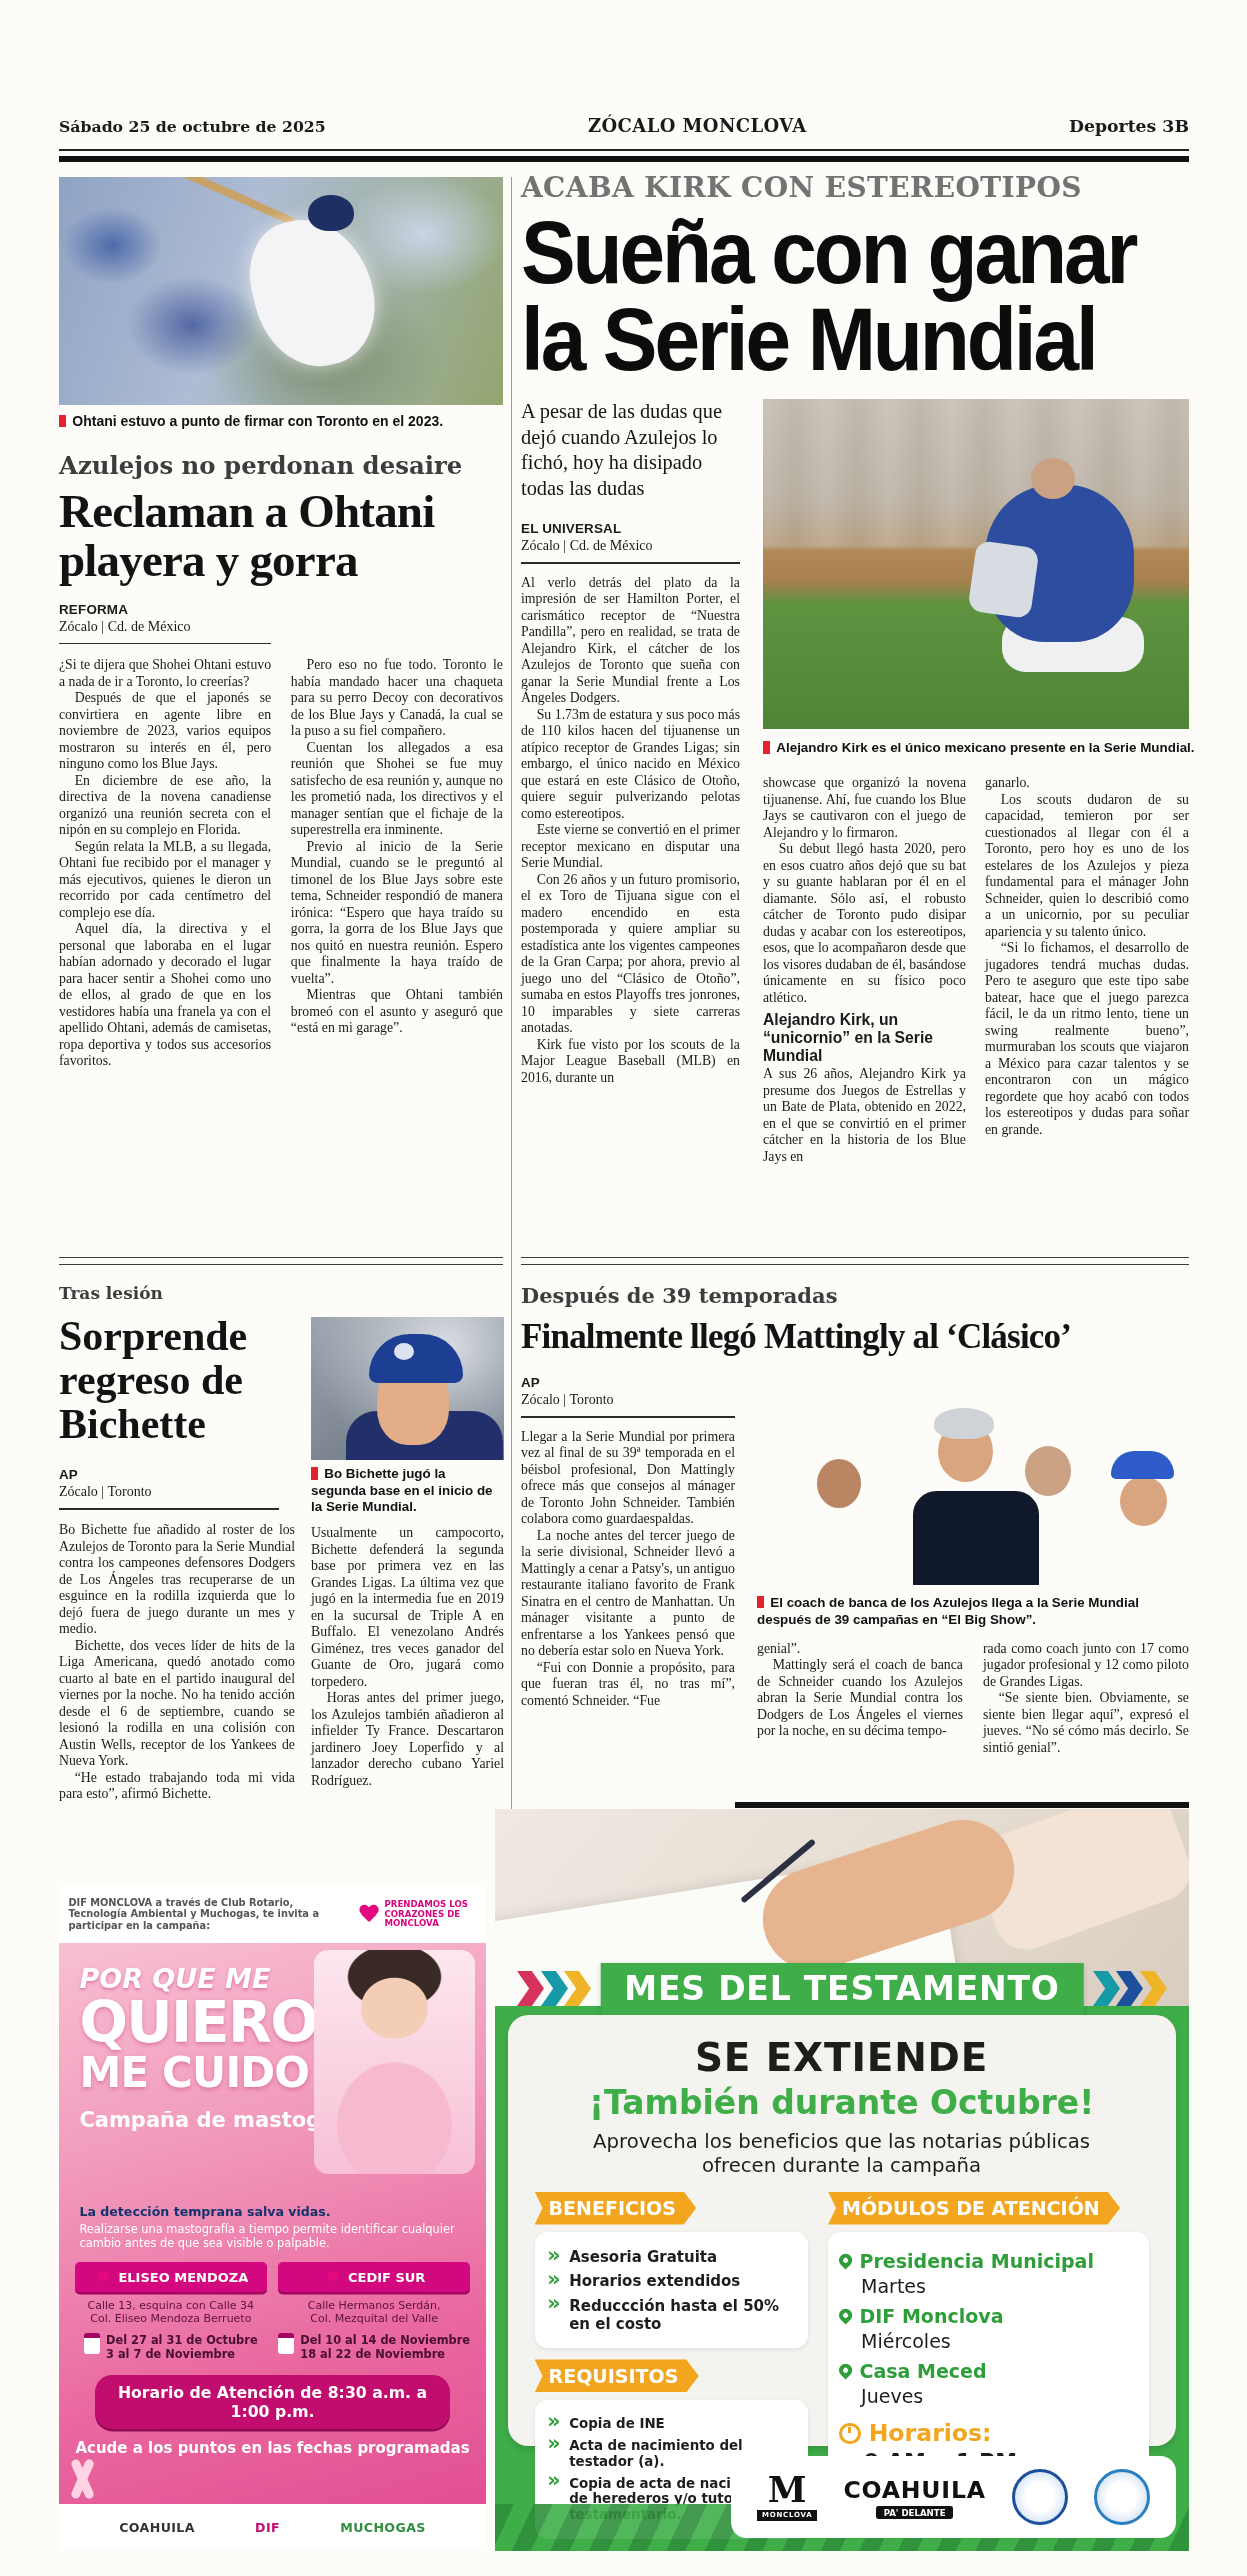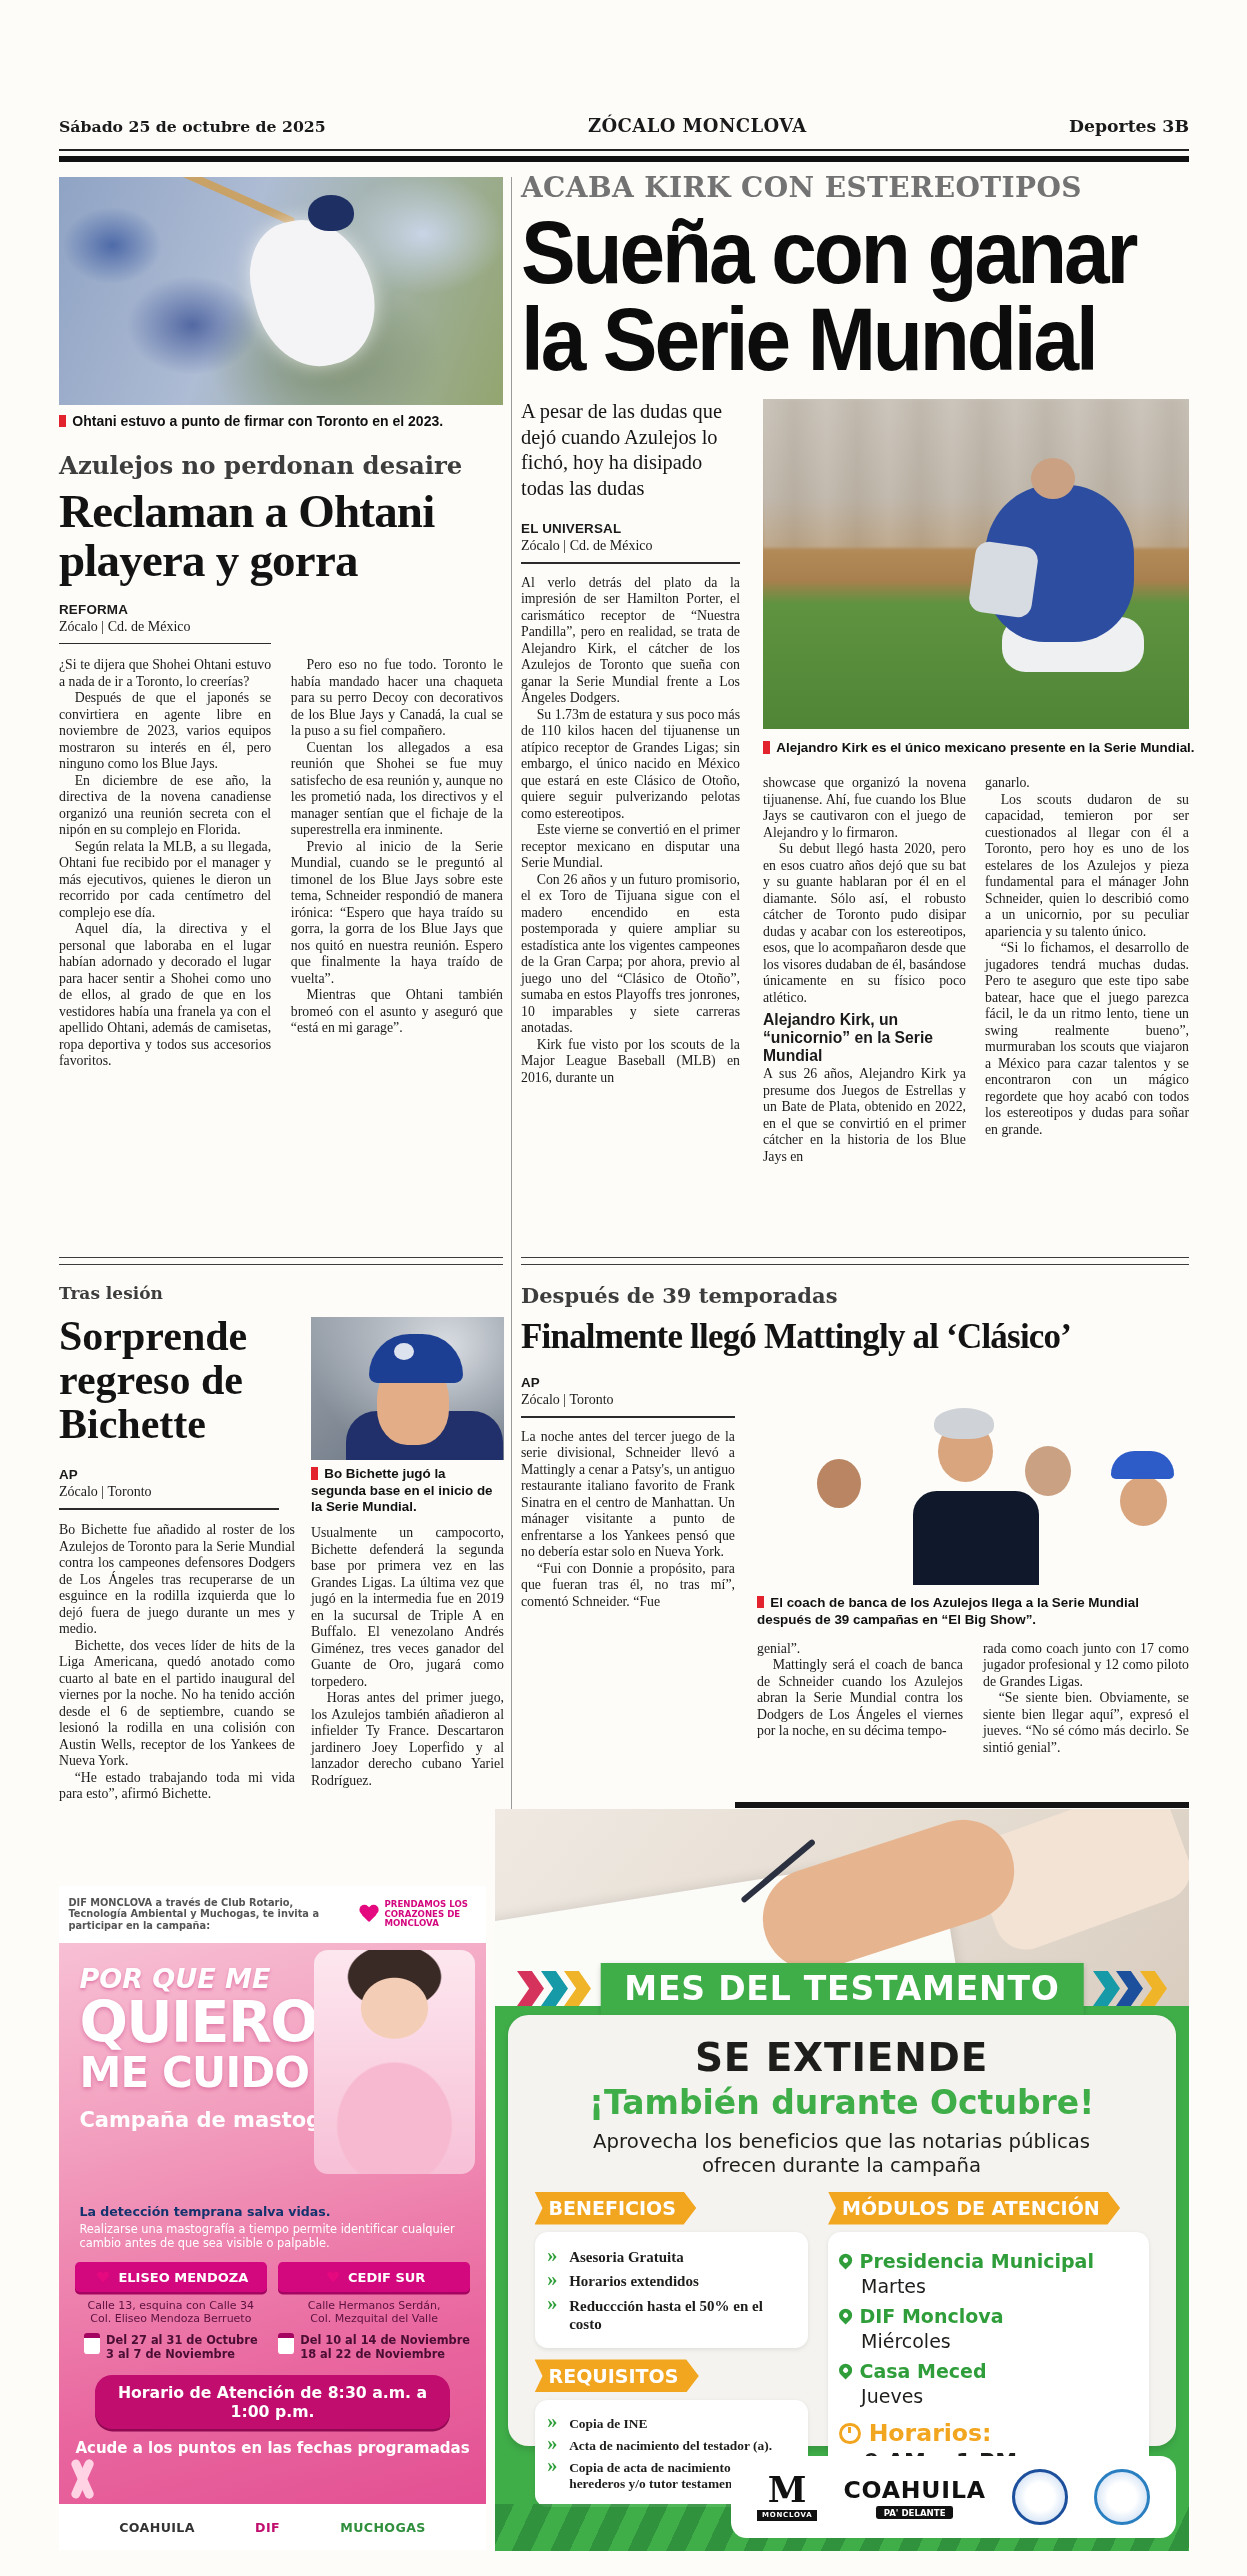--- a/index.html
+++ b/index.html
@@ -159,21 +159,21 @@
          box-shadow:0 3.1px 7.9px #00000022;}
   .panel .se{font-weight:bold;font-size:39px;color:#1d1d1b;text-align:center;margin-top:20.4px;letter-spacing:0.8px;}
   .panel .oct{font-weight:bold;font-size:33px;color:#3fae49;text-align:center;margin-top:3.1px;}
   .panel .apro{font-size:19.7px;line-height:23.6px;color:#1d1d1b;text-align:center;margin:7.9px 47px 0 47px;}
   .ribbonH{display:inline-block;background:#f2a51f;color:#fff;font-weight:bold;font-size:19px;padding:5.5px 20.4px 5.5px 14px;
            clip-path:polygon(0 0,calc(100% - 12.6px) 0,100% 50%,calc(100% - 12.6px) 100%,0 100%,7.9px 50%);}
   .panel .cols{display:flex;gap:20.4px;padding:14px 27px 0 27px;}
   .panel .cL{width:46%;}
   .panel .cR{width:54%;}
   .card{background:#ffffff;border-radius:12.6px;padding:9.4px 11px;margin-top:7.9px;box-shadow:0 1.6px 4.7px #00000014;}
-  .bullet{position:relative;padding-left:23.6px;font-weight:bold;color:#1d1d1b;font-size:15px;line-height:18px;margin:6.3px 0;font-family:Liberation Serif, serif;}
+  .bullet{position:relative;padding-left:23.6px;font-weight:bold;color:#1d1d1b;font-size:15px;line-height:18px;margin:6.3px 0;}
   .bullet:before{content:"»";position:absolute;left:1.6px;top:-2.4px;color:#2f9e3a;font-size:20.4px;font-weight:bold;}
   .req .bullet{font-size:13.4px;line-height:15.7px;}
   .mod{margin:7.9px 0;}
   .mod .name{display:flex;align-items:center;gap:7.9px;color:#2f9e3a;font-weight:bold;font-size:19px;}
   .pin{width:12.6px;height:12.6px;background:#2f9e3a;border-radius:50% 50% 50% 0;transform:rotate(-45deg);flex:0 0 12.6px;position:relative;}
   .pin:after{content:"";position:absolute;left:3.9px;top:3.9px;width:4.7px;height:4.7px;background:#fff;border-radius:50%;}
   .mod .day{color:#1d1d1b;font-size:19px;margin:3.1px 0 0 22px;}
   .hor{display:flex;align-items:center;gap:7.9px;margin-top:12.6px;}
   .clock{width:15.7px;height:15.7px;border:3.1px solid #f2a51f;border-radius:50%;position:relative;flex:0 0 15.7px;}
   .clock:after{content:"";position:absolute;left:6.3px;top:1.6px;width:2.4px;height:6.3px;background:#f2a51f;}
@@ -317,20 +317,21 @@
     <div class="kicker">Después de 39 temporadas</div>
     <div class="headline">Finalmente llegó Mattingly al ‘Clásico’</div>
     <div class="wrap">
       <div class="col1">
         <div class="byline">
           <div class="byline-src">AP</div>
           <div class="byline-pl">Zócalo | Toronto</div>
           <div class="byline-rule"></div>
         </div>
         <div class="body-text">
+            <p>Llegar a la Serie Mundial por primera vez al final de su 39ª temporada en el béisbol profesional, Don Mattingly ofrece más que consejos al mánager de Toronto John Schneider. También colabora como guardaespaldas.</p>
             <p>La noche antes del tercer juego de la serie divisional, Schneider llevó a Mattingly a cenar a Patsy's, un antiguo restaurante italiano favorito de Frank Sinatra en el centro de Manhattan. Un mánager visitante a punto de enfrentarse a los Yankees pensó que no debería estar solo en Nueva York.</p>
             <p>“Fui con Donnie a propósito, para que fueran tras él, no tras mí”, comentó Schneider. “Fue</p>
           </div>
       </div>
       <div class="photo ph-matt">
         <div class="jacket" style="left:36%;top:55%;width:126px;height:94px;"></div>
         <div class="head" style="left:42%;top:22%;width:55px;height:61px;"></div>
         <div class="hair" style="left:41%;top:16%;width:60px;height:31px;"></div>
         <div class="head" style="left:14%;top:40%;width:44px;height:49px;background:#b98562;"></div>
         <div class="head" style="left:62%;top:34%;width:46px;height:50px;background:#caa183;"></div>

